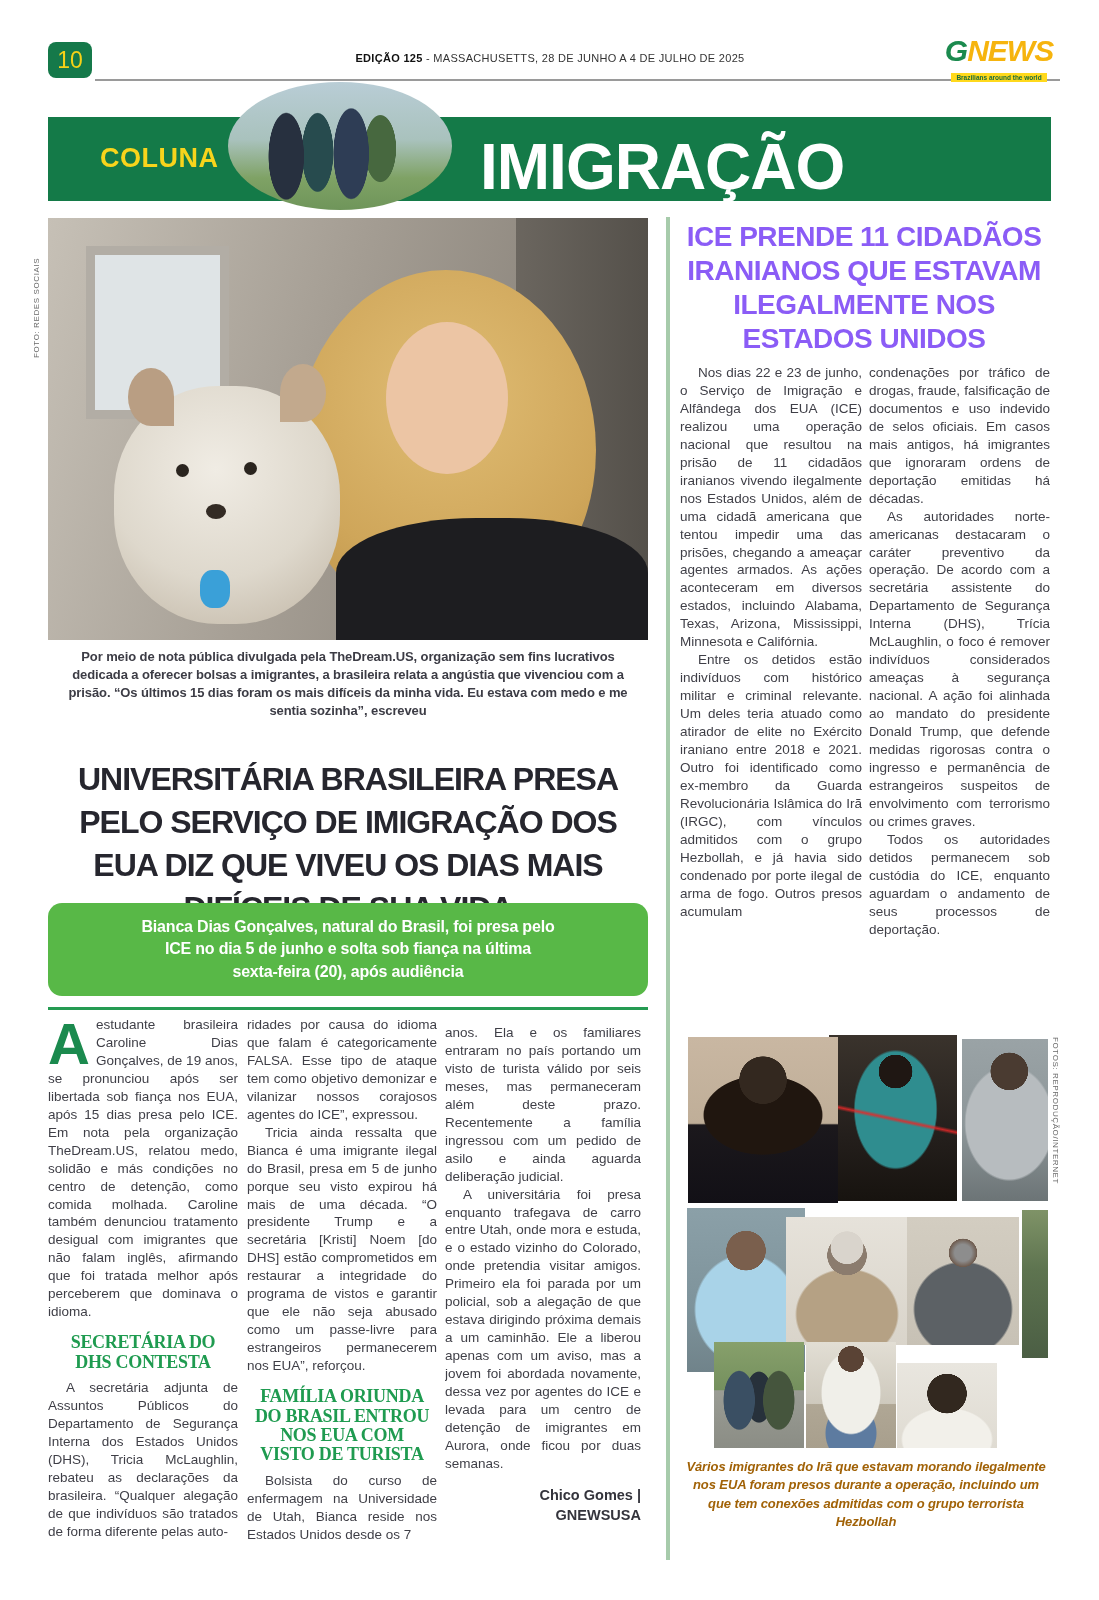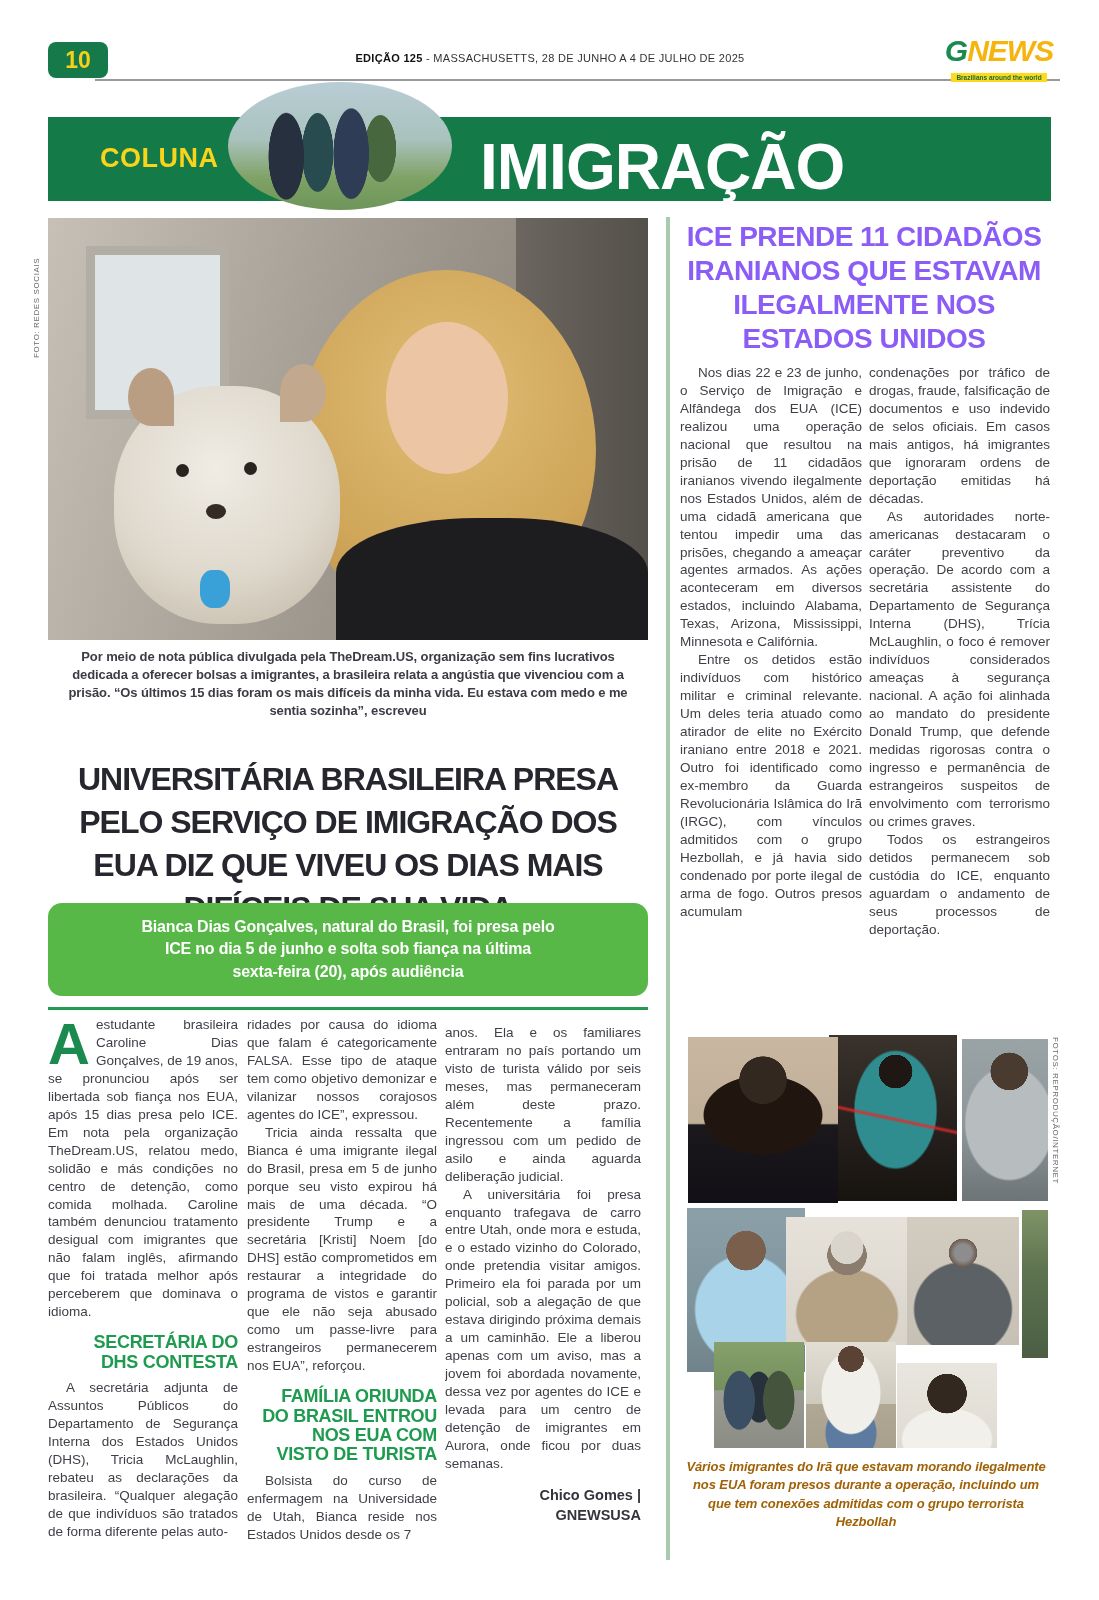--- a/index.html
+++ b/index.html
@@ -1,23 +1,23 @@
 <!DOCTYPE html>
 <html><head>
 <meta charset="utf-8">
 <style>
   html,body{margin:0;padding:0;background:#e8e8e8;}
   .page{position:relative;width:1099px;height:1600px;background:#ffffff;overflow:hidden;
         font-family:"Liberation Sans",sans-serif;color:#3f3f47;}
   .abs{position:absolute;}
 
   
-  .pagenum{left:48px;top:42px;width:60px;height:36px;background:#15794a;border-radius:8px;
+  .pagenum{left:48px;top:42px;width:44px;height:36px;background:#15794a;border-radius:8px;
            display:flex;align-items:center;justify-content:center;color:#f7d117;
-           font-size:23px;font-weight:bold;}
+           font-size:23px;font-weight:normal;}
   .edition{left:200px;top:52px;width:700px;text-align:center;font-size:11px;color:#333;
            letter-spacing:.3px;}
   .edition b{color:#111;}
   .header-rule{left:95px;top:79px;width:965px;height:2px;background:#9a9a9a;}
   .logo{left:938px;top:36px;width:122px;text-align:center;}
   .logo-top{font-weight:bold;font-style:italic;font-size:30px;line-height:30px;letter-spacing:-1px;}
   .logo-g{color:#1b8a4e;}
   .logo-news{color:#f6b40e;}
   .logo-tag{display:inline-block;background:#ffd91c;color:#1b6b3a;font-size:6.5px;font-weight:bold;
             padding:1px 5px;margin-top:1px;}
@@ -77,22 +77,22 @@
 
   .bodycol{top:1016px;height:548px;overflow:hidden;font-size:13.5px;line-height:1.33;
            text-align:justify;color:#3f3f47;}
   .col1{left:48px;width:190px;}
   .col2{left:247px;width:190px;}
   .col3{left:445px;width:196px;margin-top:8px;}
   .bodycol p{margin:0;}
   .ind{text-indent:18px;}
   .dropcap{float:left;color:#1b8a4e;font-weight:bold;font-size:58px;line-height:.82;
            padding:4px 6px 0 0;}
-  .subhead{font-weight:bold;font-size:18px;line-height:1.08;color:#1f9b50;text-align:right;
-           white-space:pre-line;margin:12px 0 7px 0;letter-spacing:-.3px;}
+  .subhead{font-weight:bold;font-size:18px;line-height:1.08;color:#1f9b50;text-align:center;
+           white-space:pre-line;margin:12px 0 7px 0;letter-spacing:-.3px;font-family:Liberation Serif, serif;}
   .byline{font-weight:bold;font-size:14.5px;text-align:right;color:#34343c;margin-top:12px;
           white-space:pre-line;line-height:1.4;}
 
   
   .vrule{left:666px;top:217px;width:4px;height:1343px;background:#a7cbab;}
   .headline2{left:678px;top:220px;width:372px;text-align:center;font-weight:bold;font-size:28px;
              line-height:1.21;letter-spacing:-.5px;color:#8b5cf6;white-space:pre-line;}
   .colA{left:680px;top:364px;width:182px;height:648px;}
   .colB{left:869px;top:364px;width:181px;height:648px;}
   .colA,.colB{position:absolute;overflow:hidden;font-size:13.5px;line-height:1.33;
@@ -231,21 +231,21 @@
 ILEGALMENTE NOS
 ESTADOS UNIDOS</div>
 
   <div class="colA">
     <p class="ind">Nos dias 22 e 23 de junho, o Serviço de Imigração e Alfândega dos EUA (ICE) realizou uma operação nacional que resultou na prisão de 11 cidadãos iranianos vivendo ilegalmente nos Estados Unidos, além de uma cidadã americana que tentou impedir uma das prisões, chegando a ameaçar agentes armados. As ações aconteceram em diversos estados, incluindo Alabama, Texas, Arizona, Mississippi, Minnesota e Califórnia.</p>
     <p class="ind">Entre os detidos estão indivíduos com histórico militar e criminal relevante. Um deles teria atuado como atirador de elite no Exército iraniano entre 2018 e 2021. Outro foi identificado como ex-membro da Guarda Revolucionária Islâmica do Irã (IRGC), com vínculos admitidos com o grupo Hezbollah, e já havia sido condenado por porte ilegal de arma de fogo. Outros presos acumulam</p>
   </div>
   <div class="colB">
     <p>condenações por tráfico de drogas, fraude, falsificação de documentos e uso indevido de selos oficiais. Em casos mais antigos, há imigrantes que ignoraram ordens de deportação emitidas há décadas.</p>
     <p class="ind">As autoridades norte-americanas destacaram o caráter preventivo da operação. De acordo com a secretária assistente do Departamento de Segurança Interna (DHS), Trícia McLaughlin, o foco é remover indivíduos considerados ameaças à segurança nacional. A ação foi alinhada ao mandato do presidente Donald Trump, que defende medidas rigorosas contra o ingresso e permanência de estrangeiros suspeitos de envolvimento com terrorismo ou crimes graves.</p>
-    <p class="ind">Todos os estrangeiros detidos permanecem sob custódia do ICE, enquanto aguardam o andamento de seus processos de deportação.</p>
+    <p class="ind">Todos os autoridades detidos permanecem sob custódia do ICE, enquanto aguardam o andamento de seus processos de deportação.</p>
   </div>
 
   <div class="ph ph1"></div>
   <div class="ph ph2"></div>
   <div class="ph ph3"></div>
   <div class="ph ph4"></div>
   <div class="ph ph5"></div>
   <div class="ph ph6"></div>
   <div class="ph ph7"></div>
   <div class="ph ph8"></div>

